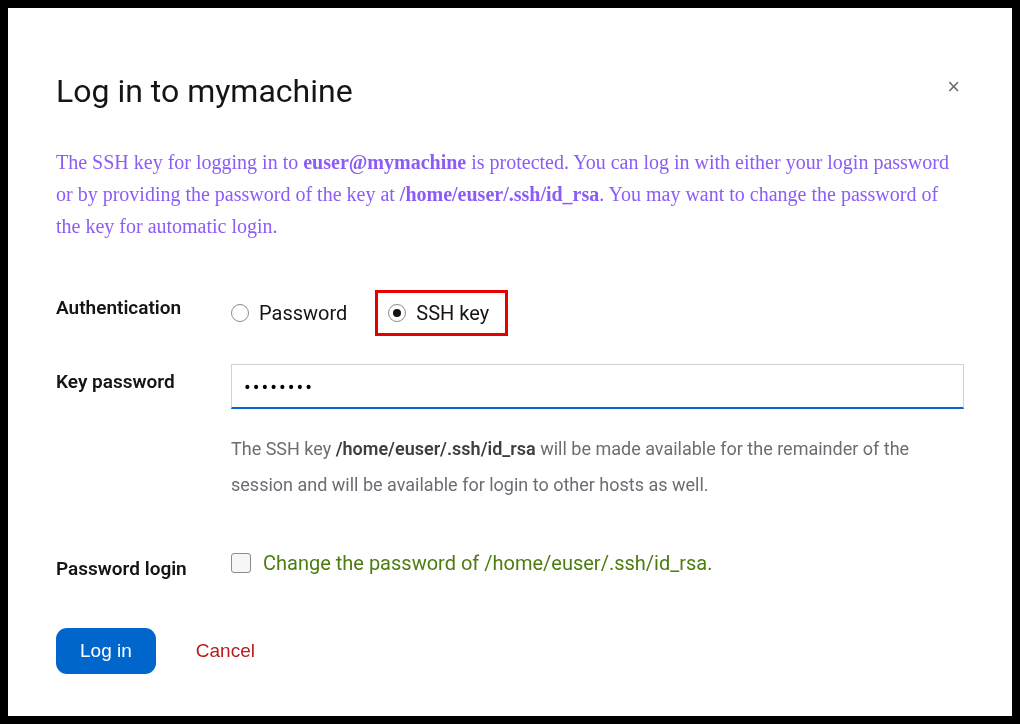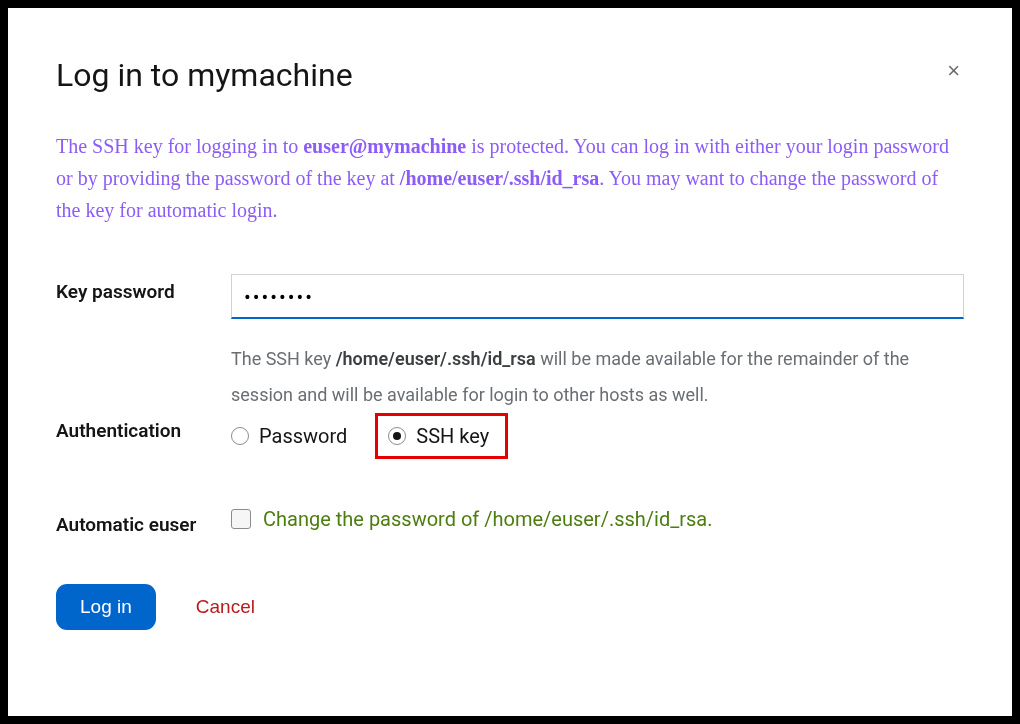--- a/index.html
+++ b/index.html
@@ -12,21 +12,21 @@
       background: #000;
       width: 1020px;
       height: 724px;
       overflow: hidden;
     }
     .dialog {
       background: #fff;
       margin: 8px;
       width: 1004px;
       height: 708px;
-      padding: 48px 48px 40px 48px;
+      padding: 64px 48px 40px 48px;
       position: relative;
     }
     .dialog-header {
       display: flex;
       justify-content: space-between;
       align-items: flex-start;
       margin-bottom: 36px;
     }
     .dialog-title {
       font-size: 32px;
@@ -178,47 +178,47 @@
   <div class="dialog-header">
     <h1 class="dialog-title">Log in to mymachine</h1>
     <button class="close-btn" aria-label="Close">
       <span>×</span>
     </button>
   </div>
 
   <p class="description">
     <span>The SSH key for logging in to </span><span class="emph">euser@mymachine</span><span> is protected. You can log in with either your login password or by providing the password of the key at </span><span class="emph">/home/euser/.ssh/id_rsa</span><span>. You may want to change the password of the key for automatic login.</span>
   </p>
-
-  <div class="form-row keypw-row">
-    <div class="form-label">Key password</div>
-    <div class="form-control">
-      <input type="text" class="password-input" value="••••••••" style="">
-      <p class="helper-text">
-        <span>The SSH key </span><span class="path">/home/euser/.ssh/id_rsa</span><span> will be made available for the remainder of the session and will be available for login to other hosts as well.</span>
-      </p>
-    </div>
-  </div>
 
   <div class="form-row">
     <div class="form-label">Authentication</div>
     <div class="form-control radio-group">
       <label class="radio-option">
         <span class="radio-circle"></span>
         <span>Password</span>
       </label>
       <label class="radio-option highlighted">
         <span class="radio-circle selected"></span>
         <span>SSH key</span>
       </label>
     </div>
   </div>
 
+  <div class="form-row keypw-row">
+    <div class="form-label">Key password</div>
+    <div class="form-control">
+      <input type="text" class="password-input" value="••••••••" style="">
+      <p class="helper-text">
+        <span>The SSH key </span><span class="path">/home/euser/.ssh/id_rsa</span><span> will be made available for the remainder of the session and will be available for login to other hosts as well.</span>
+      </p>
+    </div>
+  </div>
+
   <div class="form-row autologin-row">
-    <div class="form-label">Automatic euser</div>
+    <div class="form-label">Password login</div>
     <div class="form-control checkbox-row">
       <span class="checkbox"></span>
       <span class="checkbox-label">Change the password of /home/euser/.ssh/id_rsa.</span>
     </div>
   </div>
 
   <div class="button-row">
     <button class="btn-primary">Log in</button>
     <button class="btn-link">Cancel</button>
   </div>

